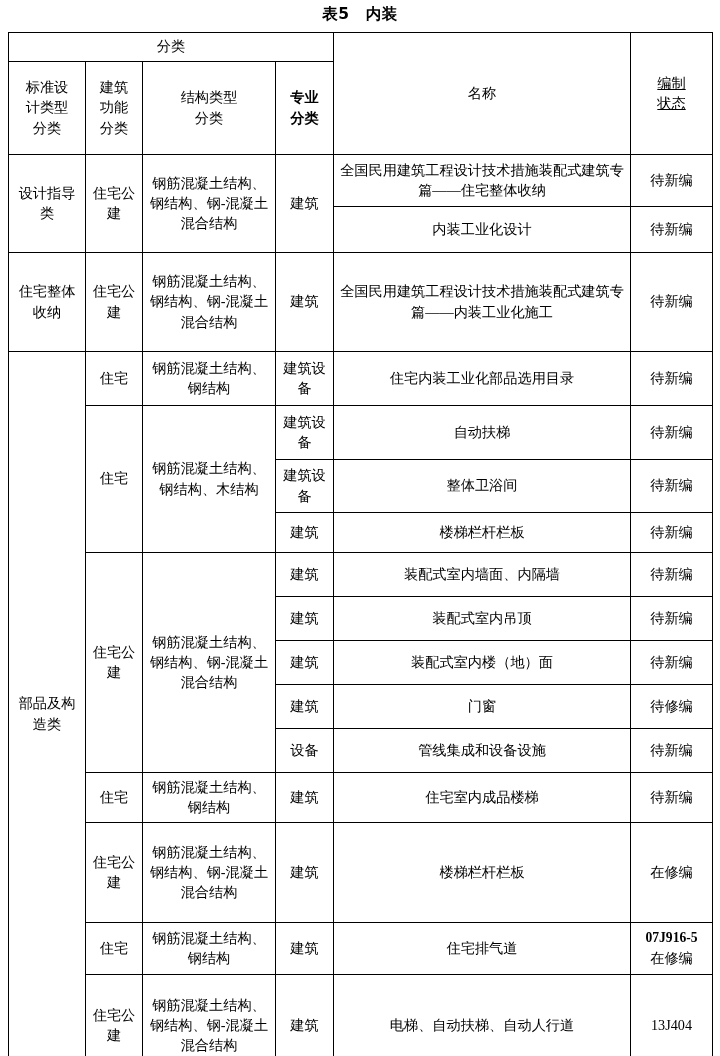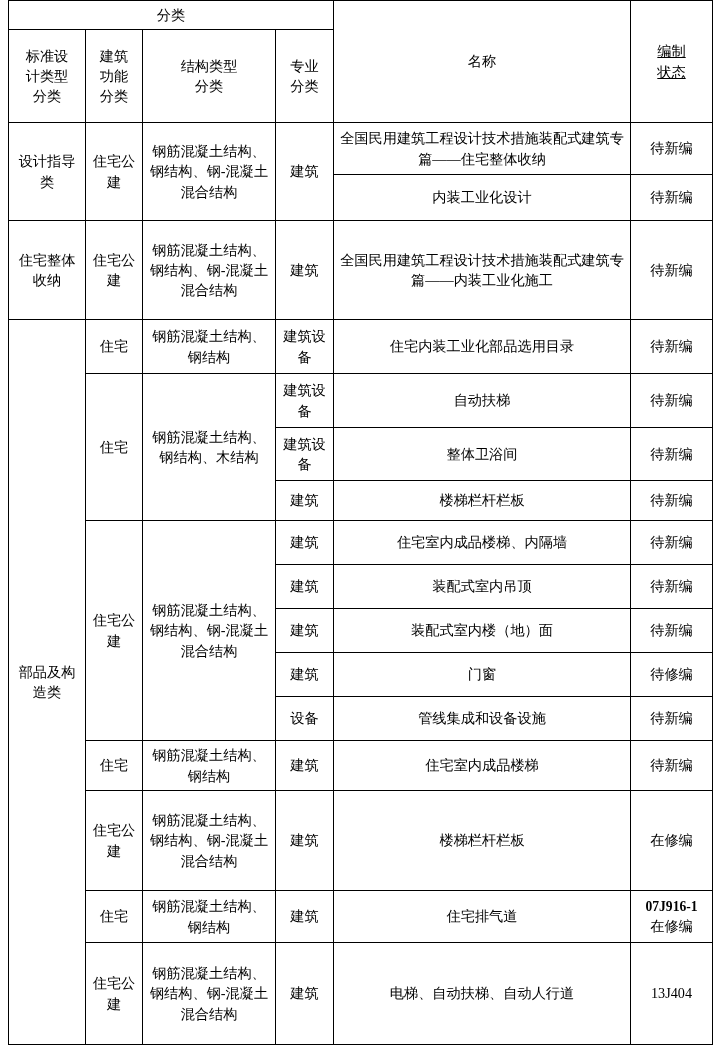--- a/index.html
+++ b/index.html
@@ -96,20 +96,21 @@
     font-weight: bold;
     font-size: 13.6px;
   }
   .nowrapcell { white-space: nowrap; }
 </style>
 </head>
 <body>
 
 <div class="page">
 
+  <div class="table-title">表5　内装</div>
 
   <table class="cat-table">
     <colgroup>
       <col class="c-std">
         <col class="c-func">
         <col class="c-struct">
       <col class="c-prof">
         <col class="c-name">
         <col class="c-state">
     </colgroup>
@@ -123,21 +124,21 @@
       </tr>
       <tr>
         <td class="hdr-cell tight" style="white-space: pre-line;">标准设
 计类型
 分类</td>
         <td class="hdr-cell tight" style="white-space: pre-line;">建筑
 功能
 分类</td>
         <td class="hdr-cell" style="white-space: pre-line; margin-left: 8px;">结构类型
 分类</td>
-        <td class="hdr-cell tight" style="white-space: pre-line;">专业
+        <td class="hdr-cell tight" style="white-space: pre-line; font-weight: bold;">专业
 分类</td>
       </tr>
 
       <tr style="height:52px;">
         <td rowspan="2" class="tight">设计指导类</td>
         <td rowspan="2" class="tight">住宅公建</td>
         <td rowspan="2">钢筋混凝土结构、钢结构、钢-混凝土混合结构</td>
         <td rowspan="2" class="tight">建筑</td>
         <td class="name-cell">全国民用建筑工程设计技术措施装配式建筑专篇——住宅整体收纳</td>
         <td class="state-cell nowrapcell">待新编</td>
@@ -180,21 +181,21 @@
       <tr style="height:40px;">
         <td class="tight">建筑</td>
         <td class="name-cell">楼梯栏杆栏板</td>
         <td class="state-cell nowrapcell">待新编</td>
       </tr>
 
       <tr style="height:44px;">
         <td rowspan="5" class="tight">住宅公建</td>
         <td rowspan="5">钢筋混凝土结构、钢结构、钢-混凝土混合结构</td>
         <td class="tight">建筑</td>
-        <td class="name-cell">住宅室内成品楼梯、内隔墙</td>
+        <td class="name-cell">装配式室内墙面、内隔墙</td>
         <td class="state-cell nowrapcell">待新编</td>
       </tr>
       <tr style="height:44px;">
         <td class="tight">建筑</td>
         <td class="name-cell">装配式室内吊顶</td>
         <td class="state-cell nowrapcell">待新编</td>
       </tr>
       <tr style="height:44px;">
         <td class="tight">建筑</td>
         <td class="name-cell">装配式室内楼（地）面</td>
@@ -226,21 +227,21 @@
         <td class="name-cell">楼梯栏杆栏板</td>
         <td class="state-cell nowrapcell">在修编</td>
       </tr>
 
       <tr style="height:52px;">
         <td class="tight">住宅</td>
         <td>钢筋混凝土结构、钢结构</td>
         <td class="tight">建筑</td>
         <td class="name-cell">住宅排气道</td>
         <td class="state-cell">
-          <span class="code-main">07J916-1</span>
+          <span class="code-main">07J916-5</span>
           <span class="code-sub">在修编</span>
         </td>
       </tr>
 
       <tr style="height:102px;">
         <td class="tight">住宅公建</td>
         <td>钢筋混凝土结构、钢结构、钢-混凝土混合结构</td>
         <td class="tight">建筑</td>
         <td class="name-cell">电梯、自动扶梯、自动人行道</td>
         <td class="state-cell code-plain nowrapcell">13J404</td>

